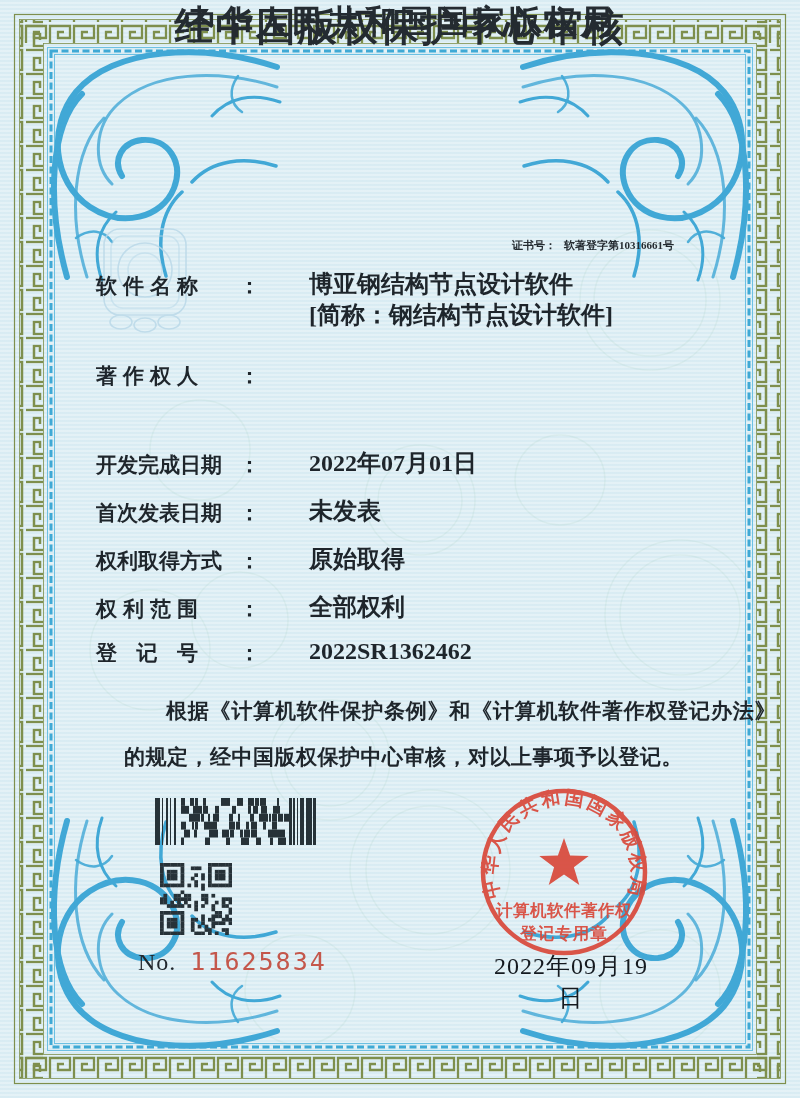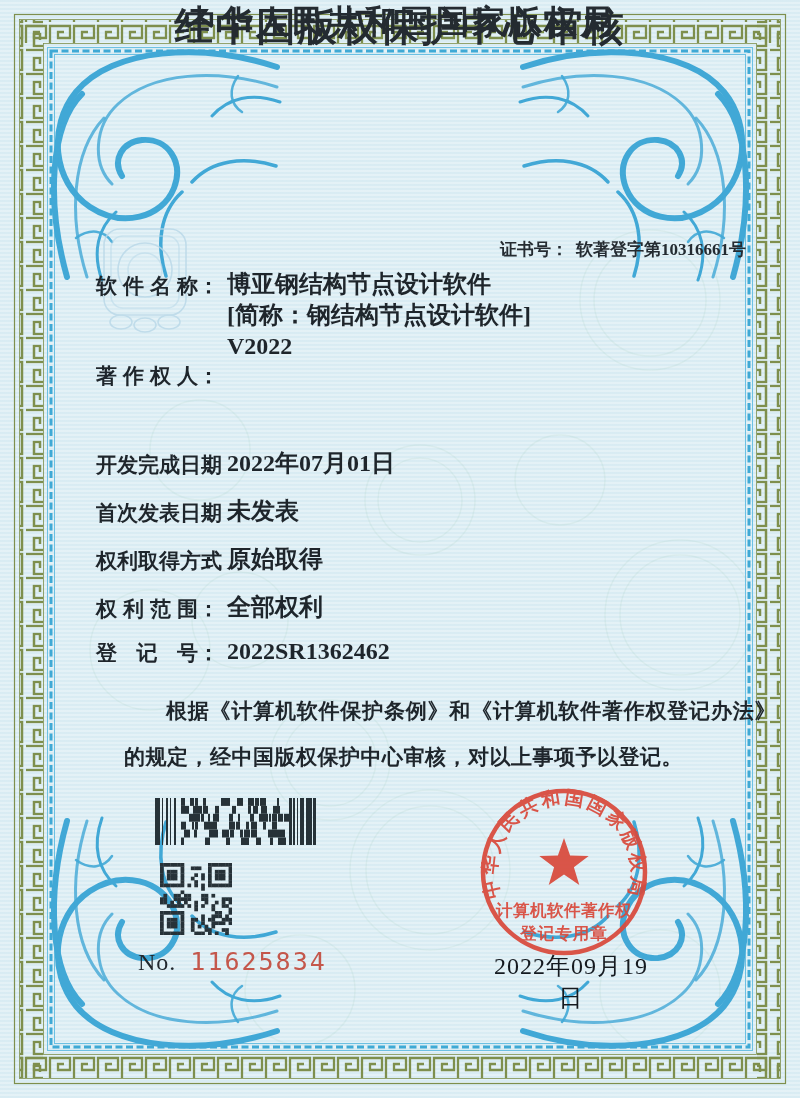--- a/index.html
+++ b/index.html
@@ -10,23 +10,23 @@
   .paper::after{content:"";position:absolute;inset:0;
     background:repeating-linear-gradient(180deg,#d5eaf2 0 2px,#e3f1f6 2px 4px);
     opacity:.8;}
   svg.deco{position:absolute;inset:0;}
   .content{position:absolute;inset:0;}
   .abs{position:absolute;}
   .authority{left:0;top:116;width:100%;text-align:center;font-size:33px;
     font-weight:bold;letter-spacing:3px;color:#242b31;}
   .cert-title{left:0;top:170;width:100%;text-align:center;font-size:39px;
     font-weight:bold;letter-spacing:2px;color:#242b31;}
-  .certno{left:500px;top:238px;font-size:17px;font-weight:bold;color:#242b31;}
+  .certno{left:512px;top:238px;font-size:11px;font-weight:bold;color:#242b31;}
   .certno .v{margin-left:8px;}
-  .row{left:96px;display:flex;align-items:flex-start;}
+  .row{left:96px;display:flex;align-items:flex-start;gap:41px;}
   .lbl{display:inline-block;width:102px;font-size:21px;font-weight:bold;
        text-align:justify;text-align-last:justify;white-space:nowrap;}
   .colon{width:16px;font-size:21px;font-weight:bold;}
   .val{margin-left:13px;font-size:24px;font-weight:bold;line-height:25px;}
   .val .vline{margin-bottom:6px;white-space:nowrap;}
   .statement{left:80px;top:688px;width:652px;font-size:21px;font-weight:bold;
     line-height:46px;text-indent:2em;text-align:justify;letter-spacing:.5px;margin-left:44px;}
   .no-line{left:138px;top:947px;font-size:24px;text-align:right;}
   .no-label{color:#22282e;letter-spacing:1px;}
   .no-value{color:#c4574b;font-family:"DejaVu Sans Mono",monospace;
@@ -131,21 +131,20 @@
   <div class="abs certno">
     <span>证书号：</span><span class="v">软著登字第10316661号</span>
   </div>
 
   <div class="abs row" style="top:272px">
     <span class="lbl">软件名称</span>
     <span class="colon">：</span>
     <span class="val">
       <div class="vline">博亚钢结构节点设计软件</div>
       <div class="vline">[简称：钢结构节点设计软件]</div>
-      <div class="vline">V2022</div>
     </span>
   </div>
 
   <div class="abs row" style="top:362px">
     <span class="lbl">著作权人</span>
     <span class="colon">：</span>
   </div>
 
   <div class="abs row" style="top:451px">
     <span class="lbl">开发完成日期</span>

